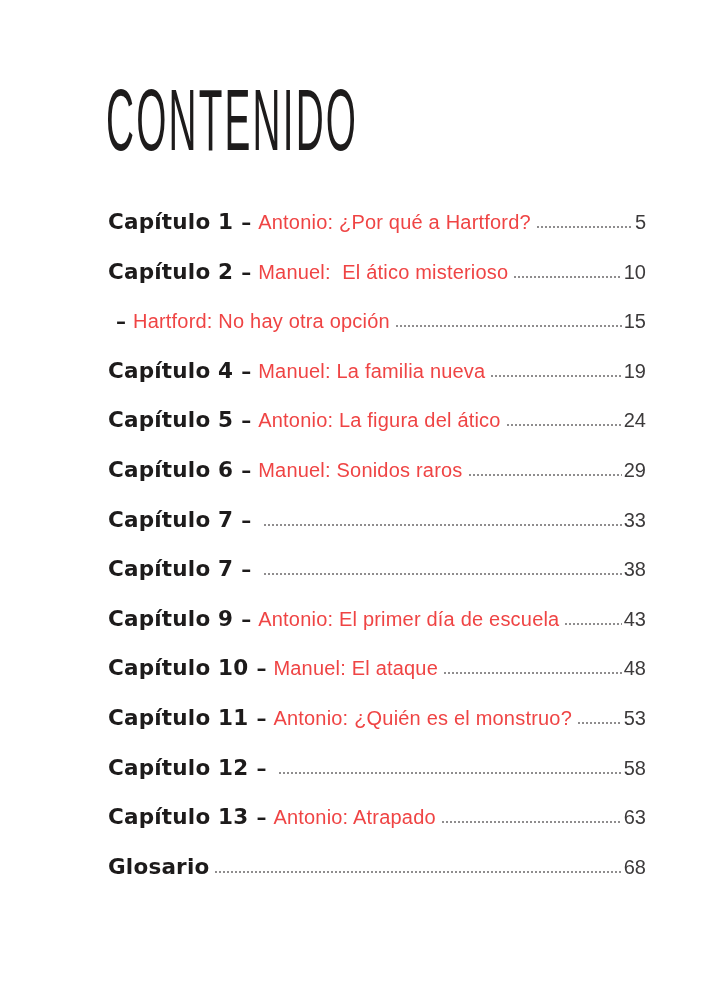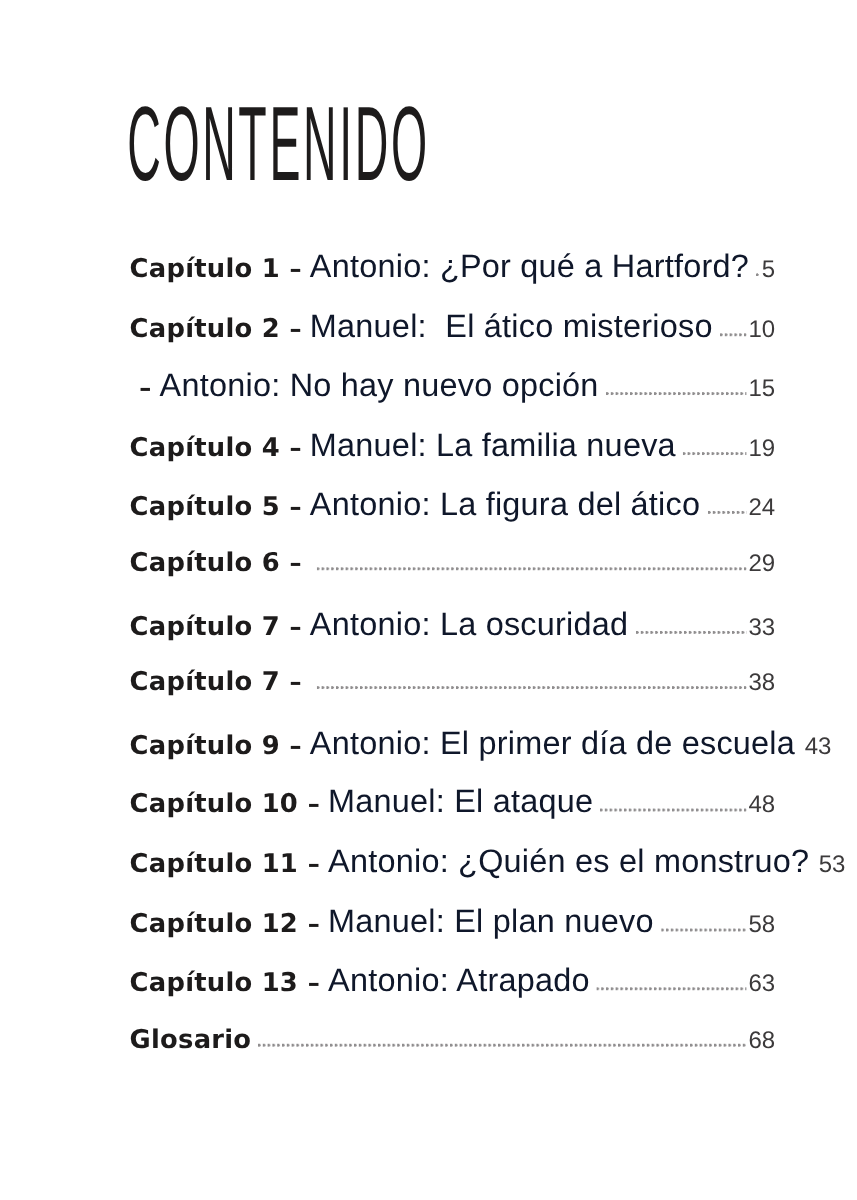--- a/index.html
+++ b/index.html
@@ -62,24 +62,24 @@
     font-family: "DejaVu Sans", "Liberation Sans", sans-serif;
     font-weight: 700;
     font-size: 20px;
     color: #1d1b1b;
     margin: 0 7px 0 8px;
     flex: 0 0 auto;
   }
   .ttl {
     font-family: "Liberation Sans", sans-serif;
     font-weight: 400;
-    font-size: 27px;
+    font-size: 20px;
     line-height: 30px;
     letter-spacing: 0.2px;
-    color: #0f172a;
+    color: #ef4444;
     flex: 0 0 auto;
   }
   .leader {
     flex: 1 1 auto;
     height: 4px;
     margin: 0 2px 0 6px;
     background-image: radial-gradient(circle at 1px 2px, #8f8d8e 1px, transparent 1.4px);
     background-size: 4px 4px;
     background-repeat: repeat-x;
     background-position: left bottom;
@@ -113,21 +113,21 @@
     <div class="row">
       <span class="ch">Capítulo 2</span>
       <span class="dash">–</span>
       <span class="ttl">Manuel:&nbsp; El ático misterioso</span>
       <span class="leader"></span>
       <span class="pg">10</span>
     </div>
 
     <div class="row">
       <span class="dash">–</span>
-      <span class="ttl">Antonio: No hay nuevo opción</span>
+      <span class="ttl">Hartford: No hay otra opción</span>
       <span class="leader"></span>
       <span class="pg">15</span>
     </div>
 
     <div class="row">
       <span class="ch">Capítulo 4</span>
       <span class="dash">–</span>
       <span class="ttl">Manuel: La familia nueva</span>
       <span class="leader"></span>
       <span class="pg">19</span>
@@ -137,28 +137,28 @@
       <span class="ch">Capítulo 5</span>
       <span class="dash">–</span>
       <span class="ttl">Antonio: La figura del ático</span>
       <span class="leader"></span>
       <span class="pg">24</span>
     </div>
 
     <div class="row">
       <span class="ch">Capítulo 6</span>
       <span class="dash">–</span>
+      <span class="ttl">Manuel: Sonidos raros</span>
       <span class="leader"></span>
       <span class="pg">29</span>
     </div>
 
     <div class="row">
       <span class="ch">Capítulo 7</span>
       <span class="dash">–</span>
-      <span class="ttl">Antonio: La oscuridad</span>
       <span class="leader"></span>
       <span class="pg">33</span>
     </div>
 
     <div class="row">
       <span class="ch">Capítulo 7</span>
       <span class="dash">–</span>
       <span class="leader"></span>
       <span class="pg">38</span>
     </div>
@@ -183,21 +183,20 @@
       <span class="ch">Capítulo 11</span>
       <span class="dash">–</span>
       <span class="ttl">Antonio: ¿Quién es el monstruo?</span>
       <span class="leader"></span>
       <span class="pg">53</span>
     </div>
 
     <div class="row">
       <span class="ch">Capítulo 12</span>
       <span class="dash">–</span>
-      <span class="ttl">Manuel: El plan nuevo</span>
       <span class="leader"></span>
       <span class="pg">58</span>
     </div>
 
     <div class="row">
       <span class="ch">Capítulo 13</span>
       <span class="dash">–</span>
       <span class="ttl">Antonio: Atrapado</span>
       <span class="leader"></span>
       <span class="pg">63</span>

